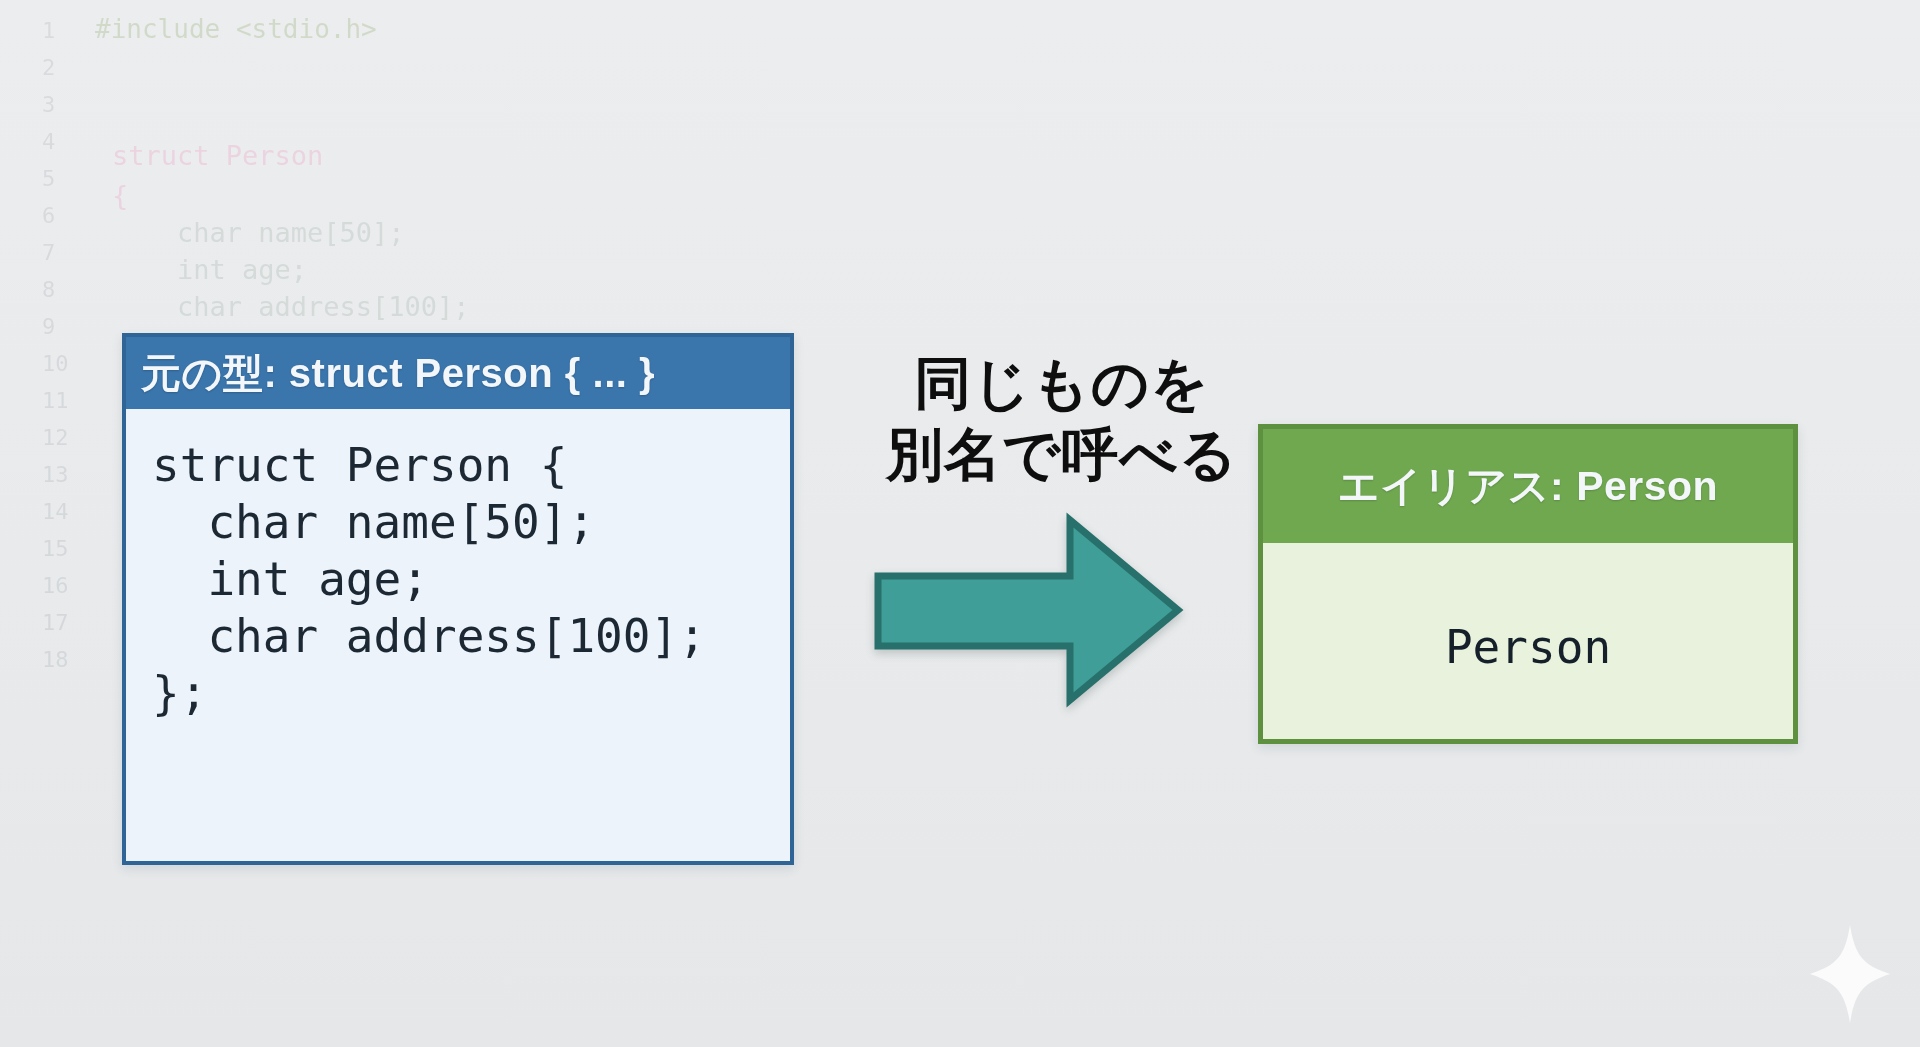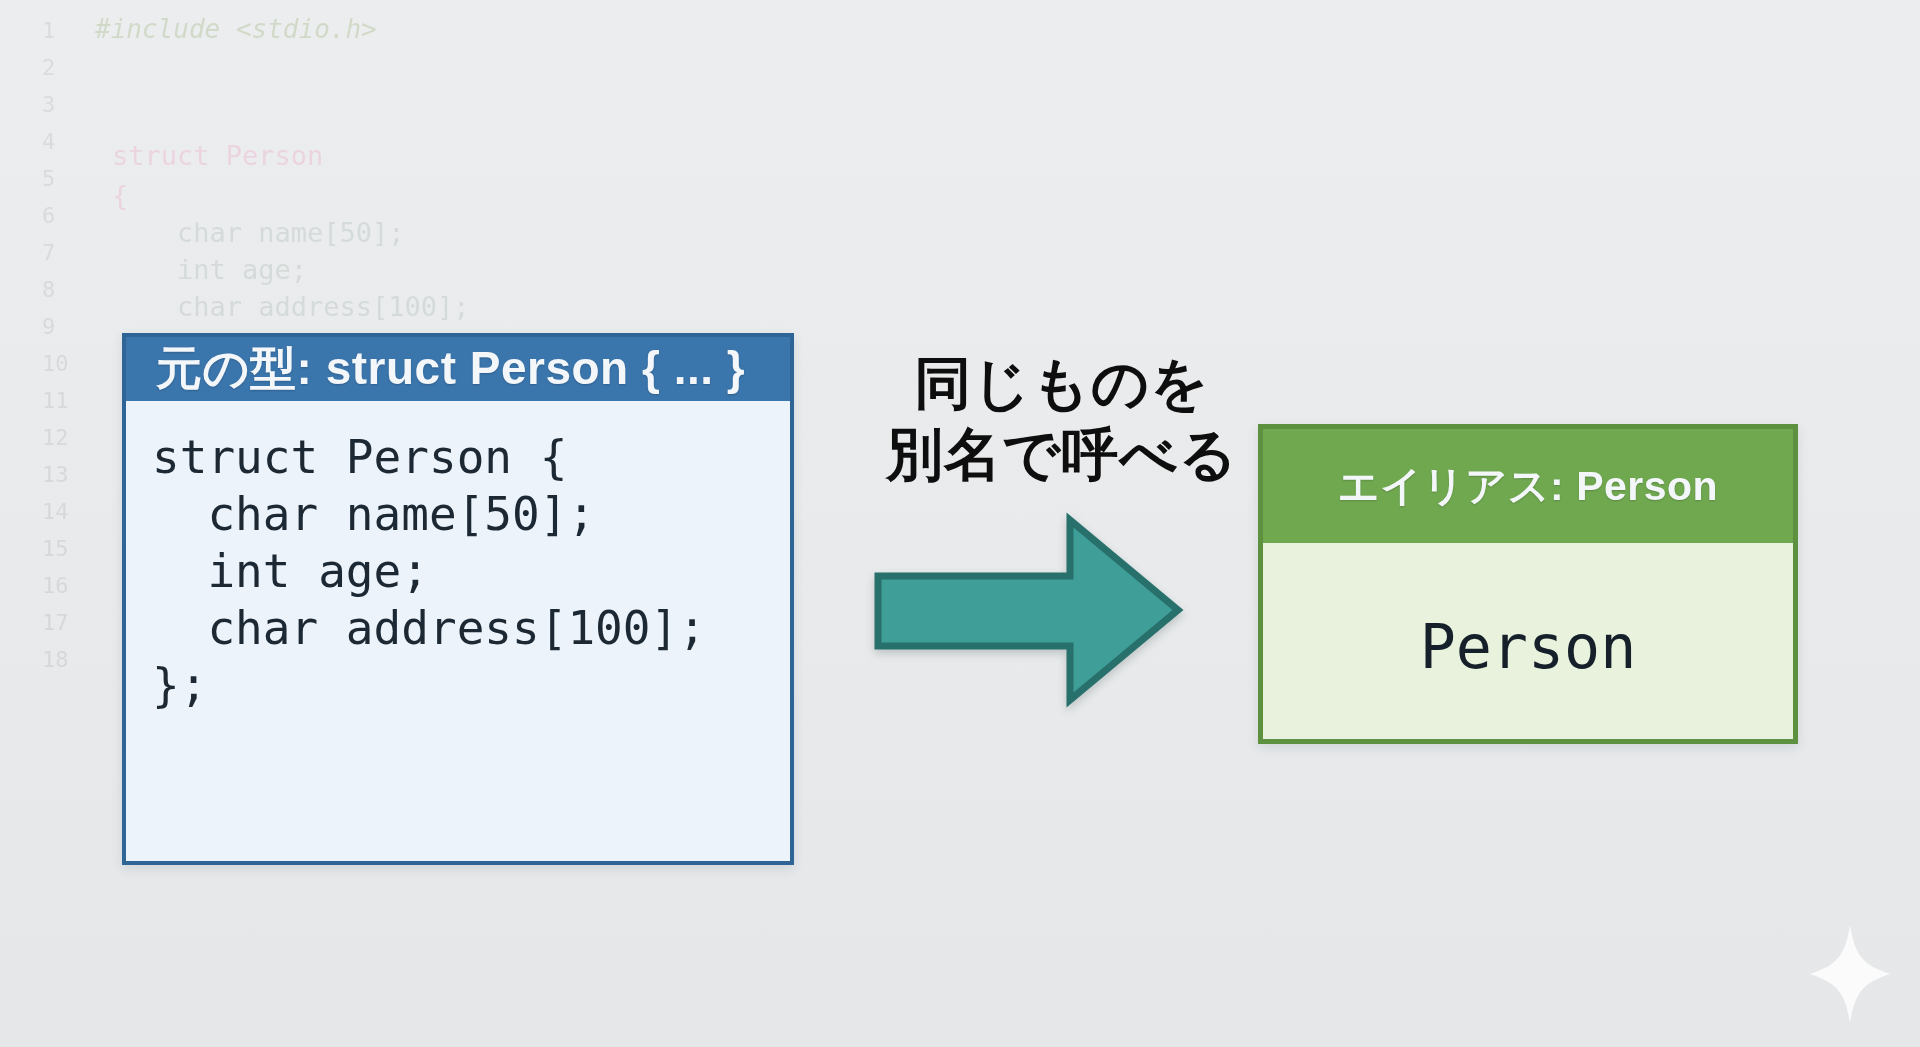--- a/index.html
+++ b/index.html
@@ -12,21 +12,21 @@
   .canvas{position:absolute;inset:0;}
 
   
   .bg-code{position:absolute;inset:0;pointer-events:none;}
   .bg-code pre{
     margin:0;position:absolute;
     font-family:"DejaVu Sans Mono","Liberation Mono",monospace;
     white-space:pre;
   }
   .wm-gutter{left:42px;top:12px;font-size:22px;line-height:37px;color:#6b7480;opacity:.14;}
-  .wm-include{left:95px;top:14px;font-size:26px;color:#4d7c0f;opacity:.16;font-style:italic;}
+  .wm-include{left:95px;top:14px;font-size:26px;color:#4d7c0f;opacity:.16;}
   .wm-struct{left:112px;top:136px;font-size:27px;line-height:40px;color:#ec4899;opacity:.15;}
   .wm-members{left:112px;top:214px;font-size:27px;line-height:37px;color:#5a7d6e;opacity:.15;}
 
   
   .page-title{
     position:absolute;left:224px;top:44px;margin:0;
     font-size:96px;font-weight:900;color:#141414;
     letter-spacing:1px;white-space:nowrap;
   }
 
@@ -37,42 +37,42 @@
     color:#f4f7fa;font-weight:700;
     text-shadow:0 1px 2px rgba(0,0,0,.18);
   }
 
   
   .box-blue{
     left:122px;top:333px;width:672px;height:532px;
     background:#edf3fa;border:4px solid #2f6496;
   }
   .box-blue .box-header{
-    height:64px;background:#3a75ac;padding-left:30px;
-    font-size:46px;letter-spacing:.5px;
+    height:72px;background:#3a75ac;padding-left:15px;
+    font-size:40px;letter-spacing:.5px;
   }
   .box-code{
     margin:0;padding:28px 0 0 26px;
     font-family:"DejaVu Sans Mono","Liberation Mono",monospace;
     font-size:46px;line-height:57px;color:#1c2833;white-space:pre;
   }
 
   
   .box-green{
     left:1258px;top:424px;width:540px;height:320px;
     background:#e8f2dd;border:5px solid #5d9140;
   }
   .box-green .box-header{
     height:114px;background:#70a850;justify-content:center;
     font-size:41px;letter-spacing:.5px;
   }
   .alias-body{
     height:208px;display:flex;align-items:center;justify-content:center;
     font-family:"DejaVu Sans Mono","Liberation Mono",monospace;
-    font-size:60px;color:#16202a;
+    font-size:46px;color:#16202a;
   }
 
   
   .mid-caption{
     position:absolute;left:802px;top:348px;width:520px;
     text-align:center;font-size:57px;font-weight:800;color:#0e0e0e;
     line-height:1.24;white-space:pre-line;letter-spacing:1px;
   }
 
   

